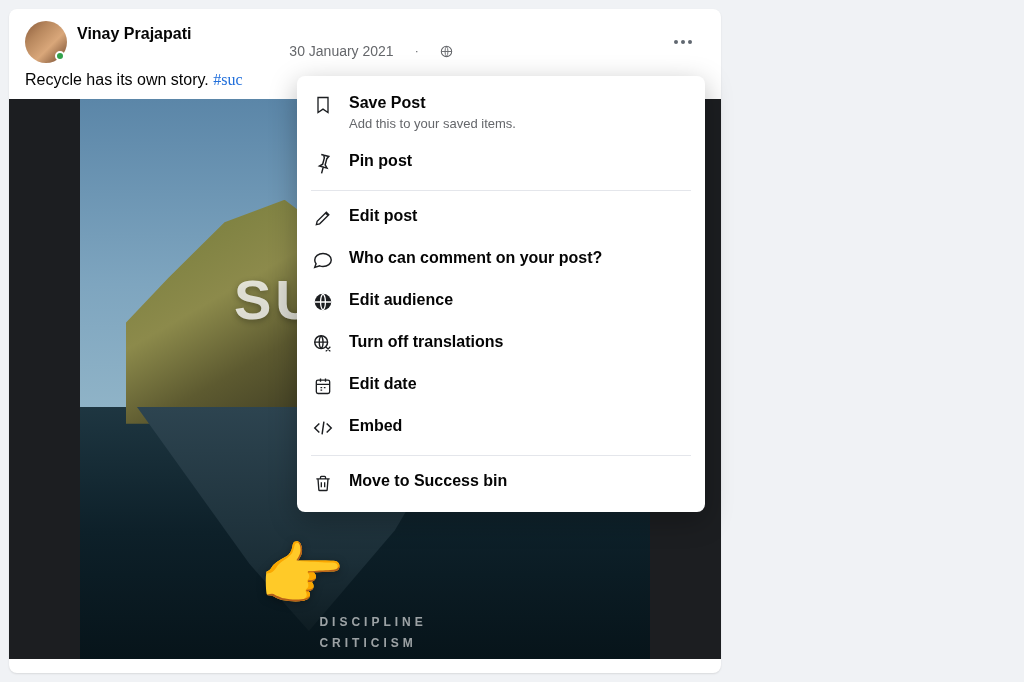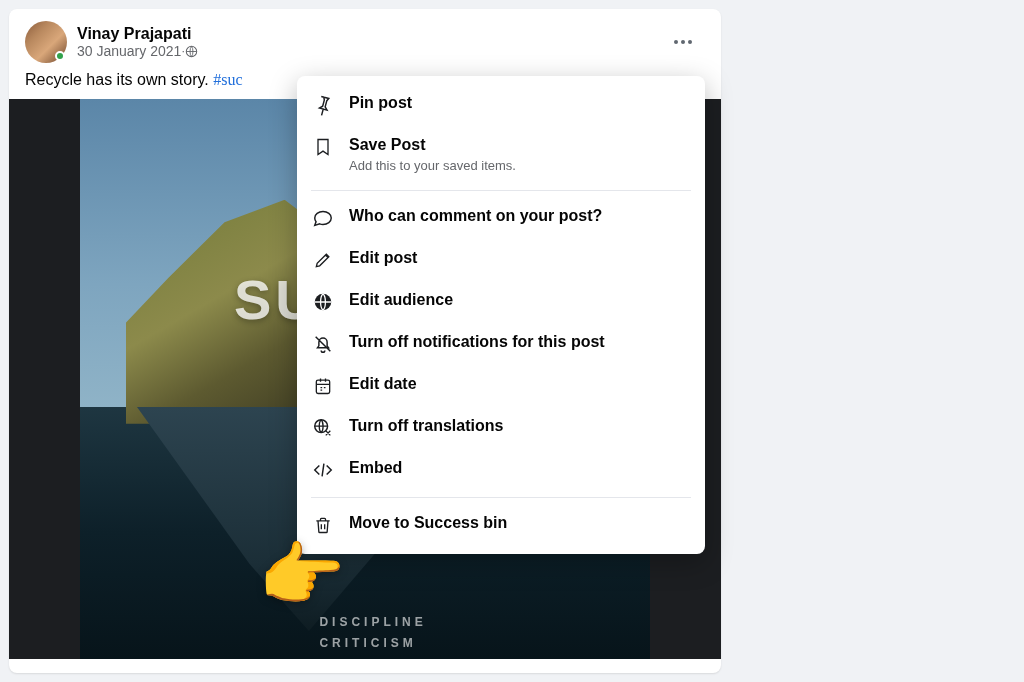--- a/index.html
+++ b/index.html
@@ -49,23 +49,24 @@
   }
   .header-text { flex: 1; }
   .author-name {
     font-weight: 600;
     font-size: 16px;
     color: #050505;
   }
   .meta-line {
     display: flex;
     align-items: center;
-    gap: 0;
+    gap: 21px;
     color: #65676b;
     font-size: 14px;
+    justify-content: center;
   }
   .meta-line .dot { font-size: 12px; }
   .globe-mini svg { display: block; }
   .more-btn {
     width: 36px; height: 36px;
     display: flex; align-items: center; justify-content: center;
     border-radius: 50%;
     cursor: pointer;
   }
   .more-dots { display: flex; gap: 3px; }
@@ -237,115 +238,105 @@
       </div>
     </div>
   </div>
 
 </div>
 
 <div class="menu">
 
   <div class="menu-item">
     <div class="menu-icon">
-      <svg width="22" height="22" viewBox="0 0 24 24">
-          <path d="M15 3l6 6-3 1-5 5v4l-3-3-5 5 5-5-3-3h4l5-5 1-3z" transform="rotate(-30 12 12)"></path>
-        </svg>
-    </div>
-    <div class="menu-text">
-        <div class="menu-label">Pin post</div>
-      </div>
-  </div>
-
-  <div class="menu-item">
-    <div class="menu-icon">
       <svg width="20" height="22" viewBox="0 0 24 24">
           <path d="M6 3h12v18l-6-4-6 4V3z"></path>
         </svg>
     </div>
     <div class="menu-text">
       <div class="menu-label">Save Post</div>
       <div class="menu-sub">Add this to your saved items.</div>
     </div>
   </div>
 
+  <div class="menu-item">
+    <div class="menu-icon">
+      <svg width="22" height="22" viewBox="0 0 24 24">
+          <path d="M15 3l6 6-3 1-5 5v4l-3-3-5 5 5-5-3-3h4l5-5 1-3z" transform="rotate(-30 12 12)"></path>
+        </svg>
+    </div>
+    <div class="menu-text">
+        <div class="menu-label">Pin post</div>
+      </div>
+  </div>
+
   <div class="menu-divider"></div>
-
-  <div class="menu-item">
-    <div class="menu-icon">
-      <svg width="22" height="22" viewBox="0 0 24 24">
-          <path d="M21 12c0 4-4 7-9 7-1.3 0-2.5-.2-3.6-.6L3 20l1.4-3.9C3.5 14.9 3 13.5 3 12c0-4 4-7 9-7s9 3 9 7z"></path>
-        </svg>
-    </div>
-    <div class="menu-text">
-        <div class="menu-label">Who can comment on your post?</div>
-      </div>
-  </div>
 
   <div class="menu-item">
     <div class="menu-icon">
       <svg width="20" height="20" viewBox="0 0 24 24">
           <path d="M4 20l1-4L16 5l3 3L8 19l-4 1zM15 6l3 3"></path>
         </svg>
     </div>
     <div class="menu-text">
         <div class="menu-label">Edit post</div>
       </div>
   </div>
 
   <div class="menu-item">
     <div class="menu-icon">
       <svg width="22" height="22" viewBox="0 0 24 24">
+          <path d="M21 12c0 4-4 7-9 7-1.3 0-2.5-.2-3.6-.6L3 20l1.4-3.9C3.5 14.9 3 13.5 3 12c0-4 4-7 9-7s9 3 9 7z"></path>
+        </svg>
+    </div>
+    <div class="menu-text">
+        <div class="menu-label">Who can comment on your post?</div>
+      </div>
+  </div>
+
+  <div class="menu-item">
+    <div class="menu-icon">
+      <svg width="22" height="22" viewBox="0 0 24 24">
           <circle cx="12" cy="12" r="9" fill="#1c1e21" stroke="none"></circle>
           <path d="M3 12h18M12 3c3.5 3 3.5 15 0 18M12 3c-3.5 3-3.5 15 0 18" stroke="#fff" stroke-width="1.4" fill="none"></path>
         </svg>
     </div>
     <div class="menu-text">
         <div class="menu-label">Edit audience</div>
       </div>
   </div>
 
-  <div class="menu-item">
-    <div class="menu-icon">
-      <svg width="22" height="22" viewBox="0 0 24 24">
-          <path d="M18 16H6l1.5-2V10a4.5 4.5 0 019 0v4L18 16zM10 19a2 2 0 004 0M4 4l16 16"></path>
-        </svg>
-    </div>
-    <div class="menu-text">
-        <div class="menu-label">Turn off notifications for this post</div>
+
+  <div class="menu-item">
+    <div class="menu-icon">
+      <svg width="22" height="22" viewBox="0 0 24 24">
+          <circle cx="10" cy="10" r="7"></circle>
+          <path d="M3 10h14M10 3c2.8 2.5 2.8 11.5 0 14M10 3c-2.8 2.5-2.8 11.5 0 14M15 15l5 5M20 15l-5 5" stroke-width="1.4"></path>
+        </svg>
+    </div>
+    <div class="menu-text">
+        <div class="menu-label">Turn off translations</div>
       </div>
   </div>
 
   <div class="menu-item">
     <div class="menu-icon">
       <svg width="20" height="20" viewBox="0 0 24 24">
           <rect x="4" y="5" width="16" height="16" rx="2"></rect>
           <path d="M4 10h16M9 3v4M15 3v4M9 14h2M13 14h2M9 17h2"></path>
         </svg>
     </div>
     <div class="menu-text">
         <div class="menu-label">Edit date</div>
       </div>
   </div>
 
   <div class="menu-item">
     <div class="menu-icon">
       <svg width="22" height="22" viewBox="0 0 24 24">
-          <circle cx="10" cy="10" r="7"></circle>
-          <path d="M3 10h14M10 3c2.8 2.5 2.8 11.5 0 14M10 3c-2.8 2.5-2.8 11.5 0 14M15 15l5 5M20 15l-5 5" stroke-width="1.4"></path>
-        </svg>
-    </div>
-    <div class="menu-text">
-        <div class="menu-label">Turn off translations</div>
-      </div>
-  </div>
-
-  <div class="menu-item">
-    <div class="menu-icon">
-      <svg width="22" height="22" viewBox="0 0 24 24">
           <path d="M8 7l-5 5 5 5M16 7l5 5-5 5M13 5l-2 14"></path>
         </svg>
     </div>
     <div class="menu-text">
         <div class="menu-label">Embed</div>
       </div>
   </div>
 
   <div class="menu-divider"></div>
 

